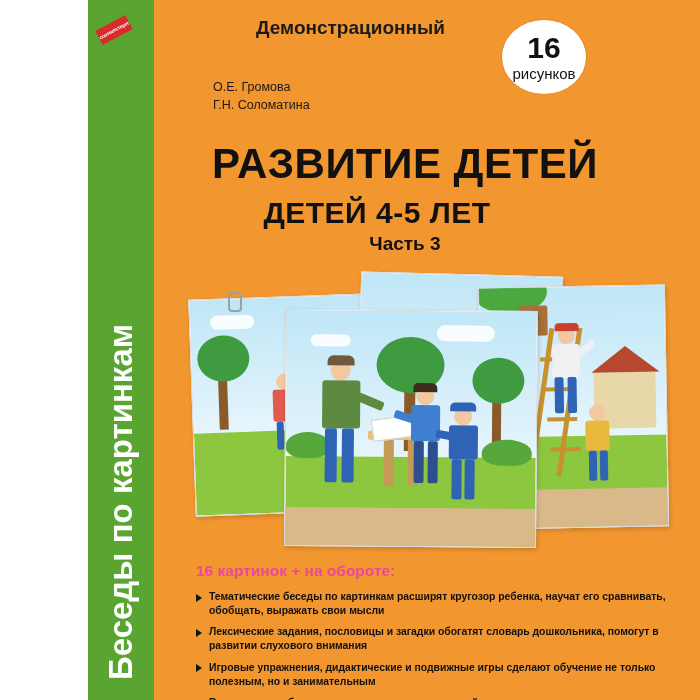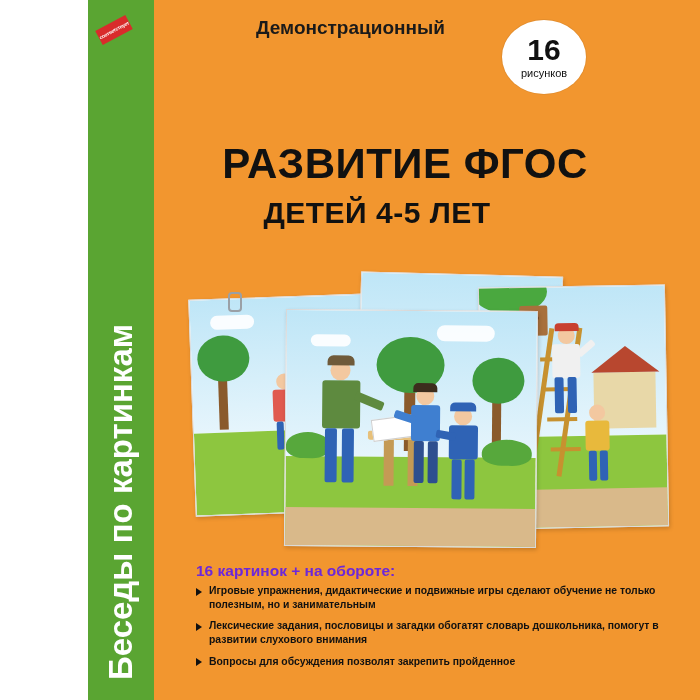--- a/index.html
+++ b/index.html
@@ -134,21 +134,21 @@
     justify-content: center;
     box-shadow: 0 0 0 1px rgba(0,0,0,0.06);
   }
   .count-badge .num {
     font-size: 30px;
     font-weight: bold;
     color: #111;
     line-height: 1;
   }
   .count-badge .lbl {
-    font-size: 11px;
+    font-size: 15px;
     color: #111;
     margin-top: 2px;
     text-align: center;
   }
   
   .book-title {
     position: absolute;
     left: 0;
     top: 140px;
     width: 700px;
@@ -230,24 +230,24 @@
   .clip { position:absolute; width:10px; height:16px; border:2px solid #9aa0a6; border-radius:4px; }
 
   
   .bottom-block {
     position: absolute;
     left: 196px;
     top: 562px;
     width: 470px;
   }
   .bottom-head {
-    color: #6d28d9;
+    color: #ec4899;
     font-size: 15.5px;
     font-weight: bold;
-    margin-bottom: 4px;
+    margin-bottom: 10px;
   }
   .bullets { list-style: none; margin: 0; padding: 0; }
   .bullets li {
     position: relative;
     padding-left: 13px;
     margin-bottom: 8px;
     font-size: 10.4px;
     line-height: 1.32;
     color: #111111;
     font-weight: bold;
@@ -275,28 +275,33 @@
   </div>
 
   <div class="fgos-badge">
     <div class="fgos-ribbon">соответствует</div>
   </div>
 
   <div class="demo-title">
     <div>Демонстрационный</div>
   </div>
 
+  <div class="authors">
+    <div>О.Е. Громова</div>
+    <div>Г.Н. Соломатина</div>
+  </div>
 
   <div class="count-badge">
     <div class="num">16</div>
     <div class="lbl">рисунков</div>
   </div>
 
-  <div class="book-title">РАЗВИТИЕ ФГОС</div>
+  <div class="book-title">РАЗВИТИЕ ДЕТЕЙ</div>
   <div class="book-subtitle">ДЕТЕЙ 4-5 ЛЕТ</div>
+  <div class="book-part">Часть 3</div>
 
   <div class="collage">
 
     <div class="card card-a">
       <div class="sky"></div>
       <div class="ground"></div>
       <div class="cloud" style="left:20px; top:16px; width:44px; height:14px;"></div>
       <div class="tree-trunk" style="left:26px; top:70px; width:9px; height:60px;"></div>
       <div class="tree-crown" style="left:6px; top:36px; width:52px; height:46px;"></div>
       <div class="bush" style="left:150px; top:120px; width:46px; height:26px;"></div>
@@ -411,19 +416,20 @@
         <div class="leg" style="left:21px; top:52px; width:10px; height:40px;"></div>
       </div>
     </div>
 
     <div class="clip" style="left:38px; top:24px; z-index: 10;"></div>
   </div>
 
   <div class="bottom-block">
     <div class="bottom-head">16 картинок + на обороте:</div>
     <ul class="bullets">
+      <li>Тематические беседы по картинкам расширят кругозор ребенка, научат его сравнивать, обобщать, выражать свои мысли</li>
+      <li>Лексические задания, пословицы и загадки обогатят словарь дошкольника, помогут в развитии слухового внимания</li>
       <li>Игровые упражнения, дидактические и подвижные игры сделают обучение не только полезным, но и занимательным</li>
-      <li>Лексические задания, пословицы и загадки обогатят словарь дошкольника, помогут в развитии слухового внимания</li>
       <li>Вопросы для обсуждения позволят закрепить пройденное</li>
     </ul>
   </div>
 
 </div>
 
 </body></html>

